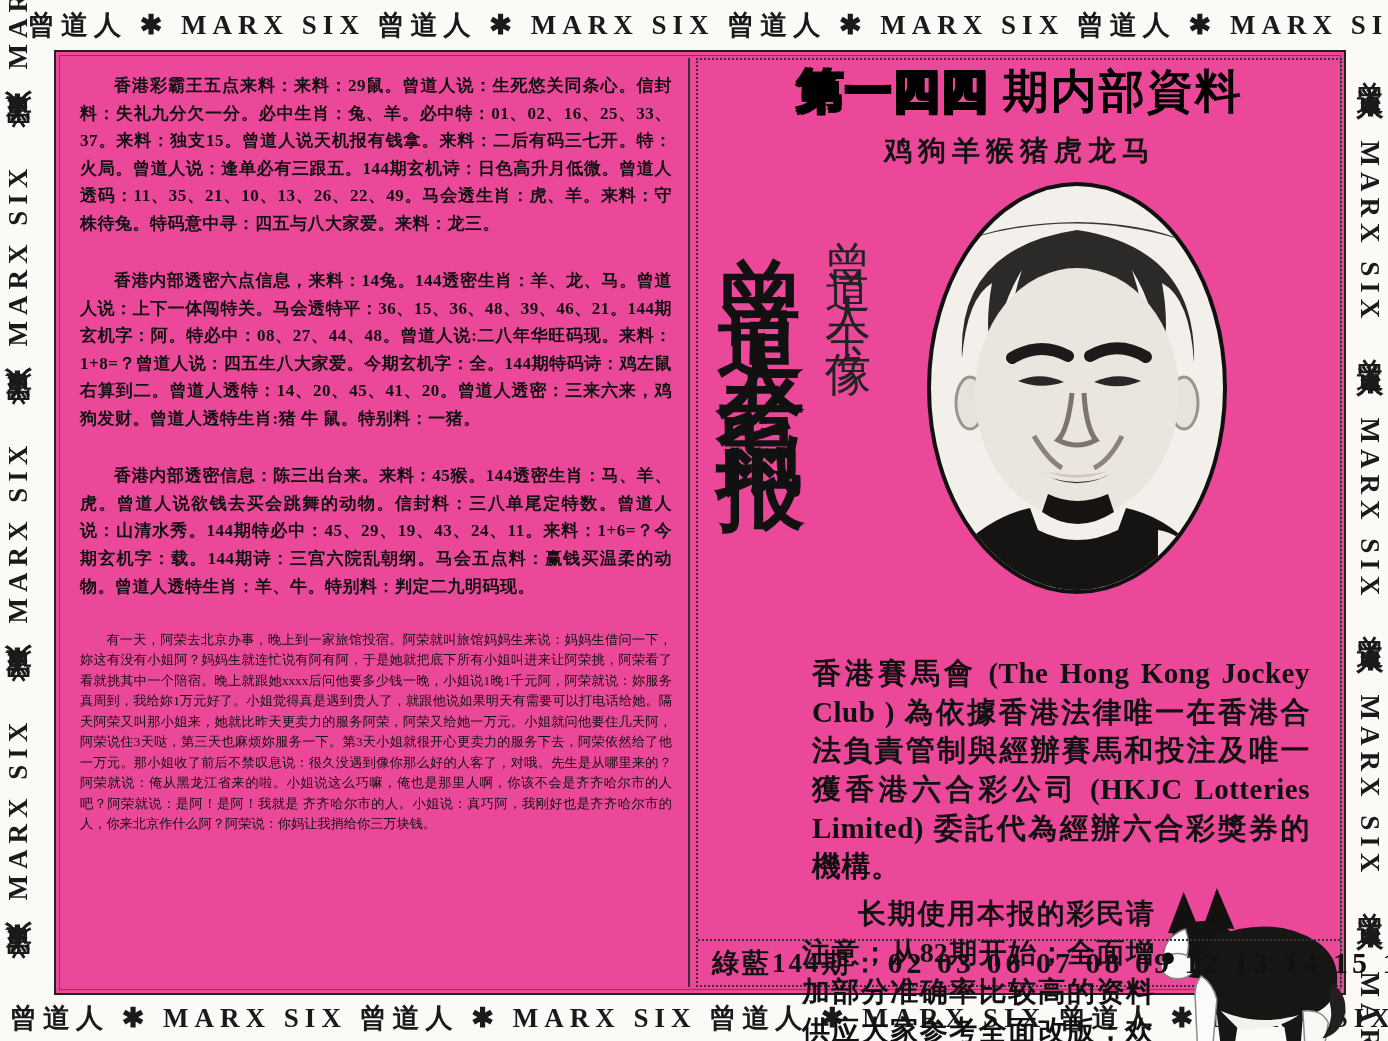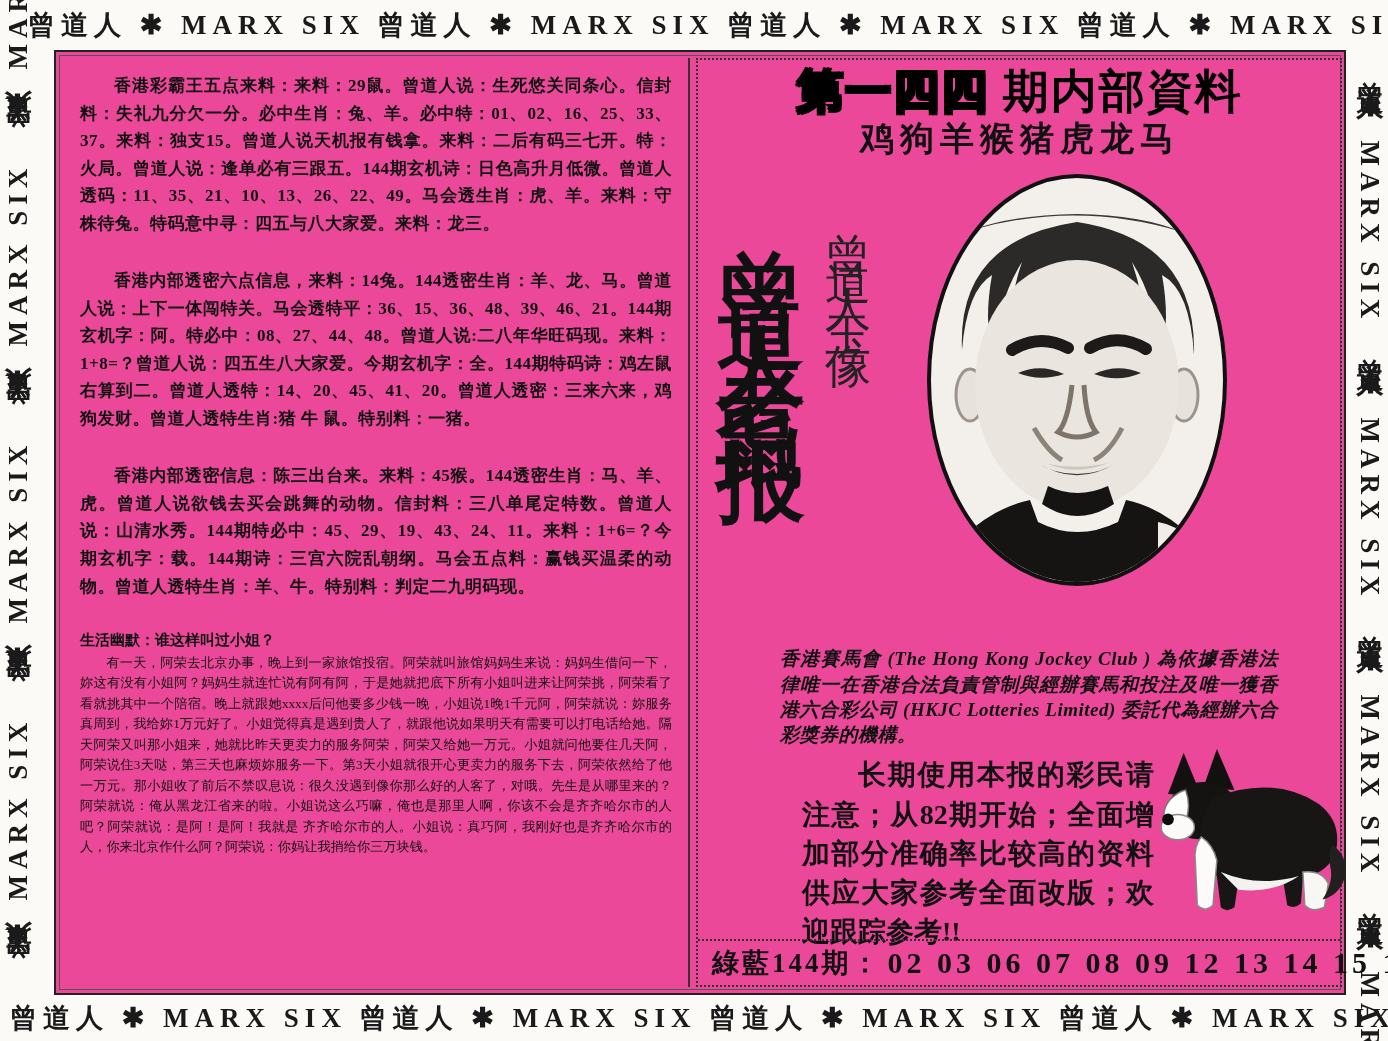--- a/index.html
+++ b/index.html
@@ -33,35 +33,35 @@
   .humor-body { font-size:13.2px; line-height:1.55; text-align:justify; text-indent:2em; margin-top:2px; }
 
   
   .right-col { position:absolute; left:640px; top:6px; width:646px; height:929px;
                border:2px dotted #333; padding:8px 6px 0 8px; }
   .headline { text-align:center; font-weight:bold; font-size:46px; line-height:1.05;
               letter-spacing:2px; white-space:nowrap; }
   .headline .outline { color:#fff; -webkit-text-stroke:2.5px #000;
               text-shadow:-2px -2px 0 #000, 2px -2px 0 #000, -2px 2px 0 #000, 2px 2px 0 #000; }
   .headline .solid { color:#000; }
-  .subhead { text-align:center; font-weight:bold; font-size:34px; letter-spacing:6px; margin-top:0; }
+  .subhead { text-align:center; font-weight:bold; font-size:28px; letter-spacing:6px; margin-top:16px; }
 
   .mid { position:relative; height:474px; }
   .big-vert { position:absolute; left:6px; top:16px; height:790px; width:96px;
               writing-mode:vertical-rl; text-orientation:upright;
               font-size:88px; font-weight:bold; letter-spacing:38px; line-height:96px;
               font-family:"Liberation Serif", serif; }
   .portrait-label { position:absolute; left:112px; top:34px; height:420px;
               writing-mode:vertical-rl; text-orientation:upright;
               font-size:46px; letter-spacing:28px; font-weight:normal;
               font-family:"DejaVu Serif", serif; color:#222; }
   .portrait-wrap { position:absolute; left:216px; top:8px; width:310px; height:420px; }
 
-  .jockey { margin:10px 0 0 74px; width:498px; font-size:19px; font-weight:bold;
-            line-height:1.33; text-align:justify; letter-spacing:0.5px;font-style:italic; }
+  .jockey { margin:10px 0 0 106px; width:498px; font-size:29px; font-weight:bold;
+            line-height:1.33; text-align:justify; letter-spacing:0.5px; }
   .notice-row { position:relative; margin:8px 0 0 96px; width:548px; }
   .notice { width:352px; font-size:28px; font-weight:bold; line-height:1.4;
             text-align:justify; text-indent:2em; }
   .dog-wrap { position:absolute; right:-2px; top:-8px; width:196px; height:172px; }
 
   .result-row { position:absolute; left:0; bottom:0; width:642px; height:46px;
                 border-top:2px dotted #333; display:flex; align-items:center;
                 font-weight:bold; padding-left:14px; white-space:nowrap; }
   .result-label { font-size:27px; letter-spacing:3px; }
   .result-numbers { font-size:30px; font-family:"Liberation Serif", serif; letter-spacing:4px; margin-left:6px; }
@@ -83,21 +83,20 @@
 
   <div class="content">
 
     <div class="left-col">
       <div class="tips">
         <p>香港彩霸王五点来料：来料：29鼠。曾道人说：生死悠关同条心。信封料：失礼九分欠一分。必中生肖：兔、羊。必中特：01、02、16、25、33、37。来料：独支15。曾道人说天机报有钱拿。来料：二后有码三七开。特：火局。曾道人说：逢单必有三跟五。144期玄机诗：日色高升月低微。曾道人透码：11、35、21、10、13、26、22、49。马会透生肖：虎、羊。来料：守株待兔。特码意中寻：四五与八大家爱。来料：龙三。</p>
         <p>香港内部透密六点信息，来料：14兔。144透密生肖：羊、龙、马。曾道人说：上下一体闯特关。马会透特平：36、15、36、48、39、46、21。144期玄机字：阿。特必中：08、27、44、48。曾道人说:二八年华旺码现。来料：1+8=？曾道人说：四五生八大家爱。今期玄机字：全。144期特码诗：鸡左鼠右算到二。曾道人透特：14、20、45、41、20。曾道人透密：三来六来，鸡狗发财。曾道人透特生肖:猪 牛 鼠。特别料：一猪。</p>
         <p>香港内部透密信息：陈三出台来。来料：45猴。144透密生肖：马、羊、虎。曾道人说欲钱去买会跳舞的动物。信封料：三八单尾定特数。曾道人说：山清水秀。144期特必中：45、29、19、43、24、11。来料：1+6=？今期玄机字：载。144期诗：三宫六院乱朝纲。马会五点料：赢钱买温柔的动物。曾道人透特生肖：羊、牛。特别料：判定二九明码现。</p>
       </div>
       <div class="humor">
-        <div class="humor-title">生活幽默：谁这样叫过小姐？</div>
         <div class="humor-body">有一天，阿荣去北京办事，晚上到一家旅馆投宿。阿荣就叫旅馆妈妈生来说：妈妈生借问一下，妳这有没有小姐阿？妈妈生就连忙说有阿有阿，于是她就把底下所有小姐叫进来让阿荣挑，阿荣看了看就挑其中一个陪宿。晚上就跟她xxxx后问他要多少钱一晚，小姐说1晚1千元阿，阿荣就说：妳服务真周到，我给妳1万元好了。小姐觉得真是遇到贵人了，就跟他说如果明天有需要可以打电话给她。隔天阿荣又叫那小姐来，她就比昨天更卖力的服务阿荣，阿荣又给她一万元。小姐就问他要住几天阿，阿荣说住3天哒，第三天也麻烦妳服务一下。第3天小姐就很开心更卖力的服务下去，阿荣依然给了他一万元。那小姐收了前后不禁叹息说：很久没遇到像你那么好的人客了，对哦。先生是从哪里来的？阿荣就说：俺从黑龙江省来的啦。小姐说这么巧嘛，俺也是那里人啊，你该不会是齐齐哈尔市的人吧？阿荣就说：是阿！是阿！我就是 齐齐哈尔市的人。小姐说：真巧阿，我刚好也是齐齐哈尔市的人，你来北京作什么阿？阿荣说：你妈让我捎给你三万块钱。</div>
       </div>
     </div>
 
     <div class="right-col">
 
       <div class="headline">
         <span class="outline">第一四四</span>
         <span class="solid">期内部資料</span>
       </div>

